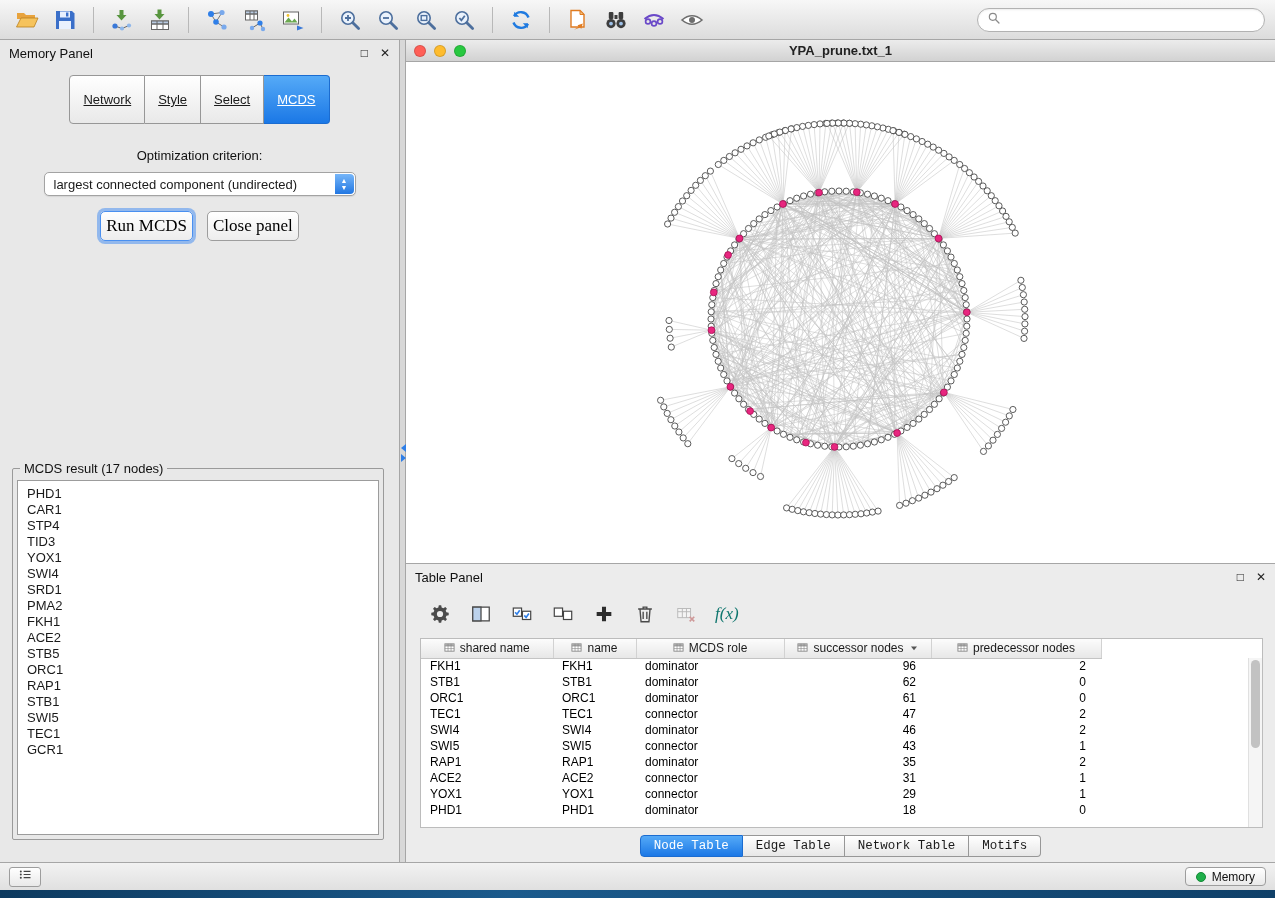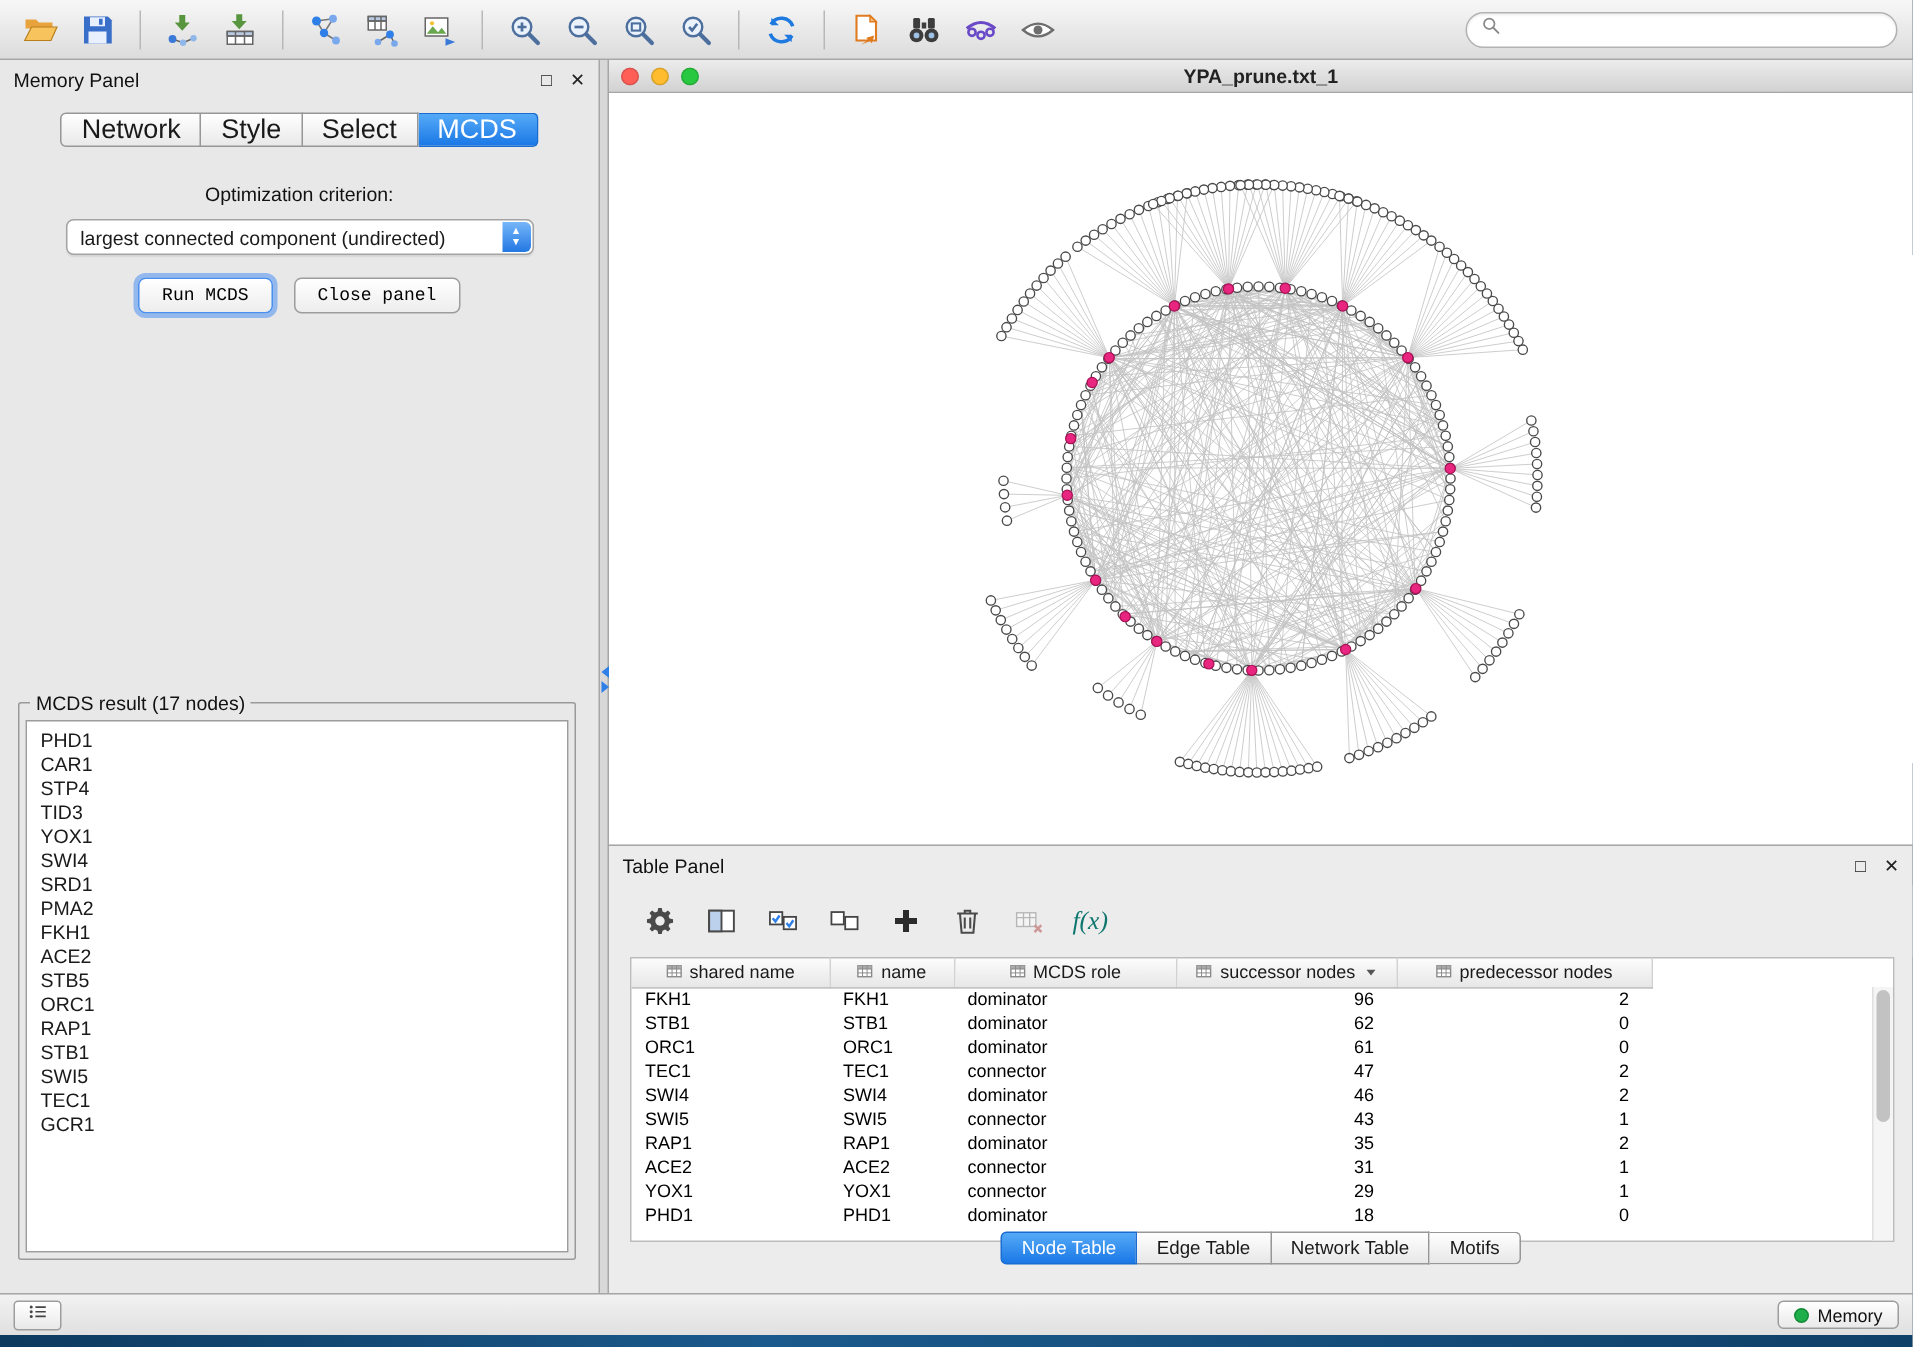--- a/index.html
+++ b/index.html
@@ -19,29 +19,29 @@
 .search-box input{border:none;outline:none;flex:1;font-size:12px;background:transparent;font-family:"Liberation Sans",sans-serif;}
 
 
 .panel-header{height:26px;display:flex;align-items:center;padding:0 9px;font-size:13px;color:#111;}
 .panel-header .spacer{flex:1;}
 .win-glyph{font-size:12px;color:#222;margin-left:12px;line-height:1;cursor:default;}
 
 
 .control-panel{position:absolute;top:40px;left:0;width:400px;height:822px;background:#e8e8e8;border-right:1px solid #a6a6a6;}
 .cp-tabs{display:flex;justify-content:center;margin-top:9px;}
-.cp-tab{font-size:18px;padding:0 13px;border:1px solid #979797;border-left:none;background:linear-gradient(#ffffff,#e9e9e9);color:#1a1a1a;cursor:default;}
+.cp-tab{font-size:13px;padding:16px 13px;border:1px solid #979797;border-left:none;background:linear-gradient(#ffffff,#e9e9e9);color:#1a1a1a;cursor:default;text-decoration:underline;}
 .cp-tab:first-child{border-left:1px solid #979797;border-radius:4px 0 0 4px;}
 .cp-tab:last-child{border-radius:0 4px 4px 0;}
 .cp-tab.active{background:linear-gradient(#55aaf7,#1b78e6);color:#fff;border-color:#1b6cd0;}
 .opt-label{text-align:center;font-size:13px;margin-top:24px;color:#111;}
 .combo{margin:9px auto 0;width:312px;height:24px;background:#fff;border:1px solid #a3a3a3;border-radius:5px;display:flex;align-items:center;font-size:13px;padding-left:9px;position:relative;box-shadow:0 1px 1px rgba(0,0,0,.08);}
 .combo-stepper{position:absolute;right:1px;top:1px;bottom:1px;width:19px;background:linear-gradient(#76b6f9,#2277e2);border-radius:0 4px 4px 0;display:flex;flex-direction:column;align-items:center;justify-content:center;color:#fff;font-size:7px;line-height:7px;}
 .btn-row{display:flex;justify-content:center;gap:14px;margin-top:15px;}
-button.mac{font-size:12px;padding:4px 15px;background:linear-gradient(#ffffff,#ededed);border:1px solid #9d9d9d;border-radius:5px;font-family:Liberation Mono, monospace;cursor:default;}
+button.mac{font-size:17px;padding:4px 5px;background:linear-gradient(#ffffff,#ededed);border:1px solid #9d9d9d;border-radius:5px;font-family:Liberation Serif, serif;cursor:default;}
 button.mac.focus{box-shadow:0 0 0 3px rgba(74,144,240,.55);border-color:#4a90f0;}
 .result-group{position:absolute;left:12px;right:15px;top:428px;bottom:22px;border:1px solid #9a9a9a;border-radius:2px;}
 .group-title{position:absolute;top:-8px;left:7px;background:#e8e8e8;padding:0 4px;font-size:13px;color:#111;}
 .result-list{position:absolute;left:4px;right:4px;top:11px;bottom:4px;background:#fff;border:1px solid #9c9c9c;overflow:hidden;font-size:13px;padding:5px 9px;}
 .result-item{line-height:16px;white-space:nowrap;}
 
 
 .splitter{position:absolute;top:40px;left:400px;width:6px;height:822px;background:#d8d8d8;border-right:1px solid #a6a6a6;}
 .split-handle{position:absolute;top:404px;left:0;width:6px;display:flex;flex-direction:column;align-items:center;gap:2px;}
 .tri-l{width:0;height:0;border-top:4px solid transparent;border-bottom:4px solid transparent;border-right:5px solid #2f7fe8;}
@@ -68,21 +68,21 @@
 .fx-label{font-family:"Liberation Serif",serif;font-style:italic;font-size:17px;color:#0f766e;}
 .tp-table-wrap{position:absolute;top:74px;left:14px;right:12px;bottom:34px;background:#fff;border:1px solid #bcbcbc;overflow:hidden;}
 table.node-table{border-collapse:collapse;table-layout:fixed;font-size:12px;}
 table.node-table th{height:19px;background:linear-gradient(#fcfcfc,#e7e7e7);border-right:1px solid #d2d2d2;border-bottom:1px solid #c4c4c4;font-weight:normal;color:#1a1a1a;text-align:center;white-space:nowrap;overflow:hidden;}
 table.node-table th .hico{display:inline-block;vertical-align:-1px;margin-right:5px;}
 table.node-table th .caret{display:inline-block;margin-left:6px;}
 table.node-table td{height:16px;padding:0 9px;white-space:nowrap;overflow:hidden;color:#000;}
 table.node-table td.r{text-align:right;padding-right:15px;}
 .v-scroll{position:absolute;top:19px;right:0;bottom:0;width:14px;background:#f5f5f5;border-left:1px solid #e0e0e0;}
 .v-thumb{position:absolute;top:2px;left:2px;width:9px;height:88px;background:#c2c2c2;border-radius:5px;}
-.tp-tabs{position:absolute;bottom:19px;left:0;right:0;display:flex;justify-content:center;}
+.tp-tabs{position:absolute;bottom:5px;left:0;right:0;display:flex;justify-content:center;font-family:Liberation Mono, monospace;}
 .tp-tab{font-size:12.5px;padding:3px 13px;border:1px solid #979797;border-left:none;background:linear-gradient(#ffffff,#e7e7e7);cursor:default;}
 .tp-tab:first-child{border-left:1px solid #979797;border-radius:4px 0 0 4px;}
 .tp-tab:last-child{border-radius:0 4px 4px 0;}
 .tp-tab.active{background:linear-gradient(#55aaf7,#1b78e6);color:#fff;border-color:#1b6cd0;}
 
 
 .status-bar{position:absolute;top:862px;left:0;width:100%;height:28px;background:linear-gradient(#f2f2f2,#e0e0e0);border-top:1px solid #a6a6a6;display:flex;align-items:center;padding:0 9px;}
 .list-btn{width:32px;height:20px;border:1px solid #9d9d9d;border-radius:3px;background:linear-gradient(#fff,#e9e9e9);display:flex;align-items:center;justify-content:center;}
 .list-btn svg{width:15px;height:15px;}
 .memory-btn{margin-left:auto;height:19px;border:1px solid #9d9d9d;border-radius:4px;background:linear-gradient(#fff,#e9e9e9);display:flex;align-items:center;gap:6px;padding:0 10px;font-size:12px;color:#111;}

